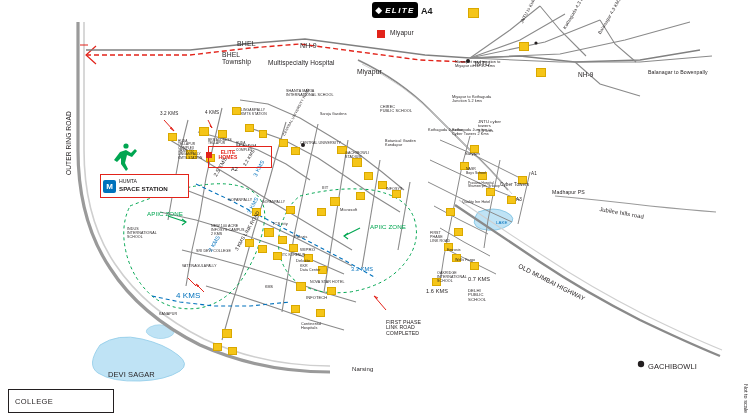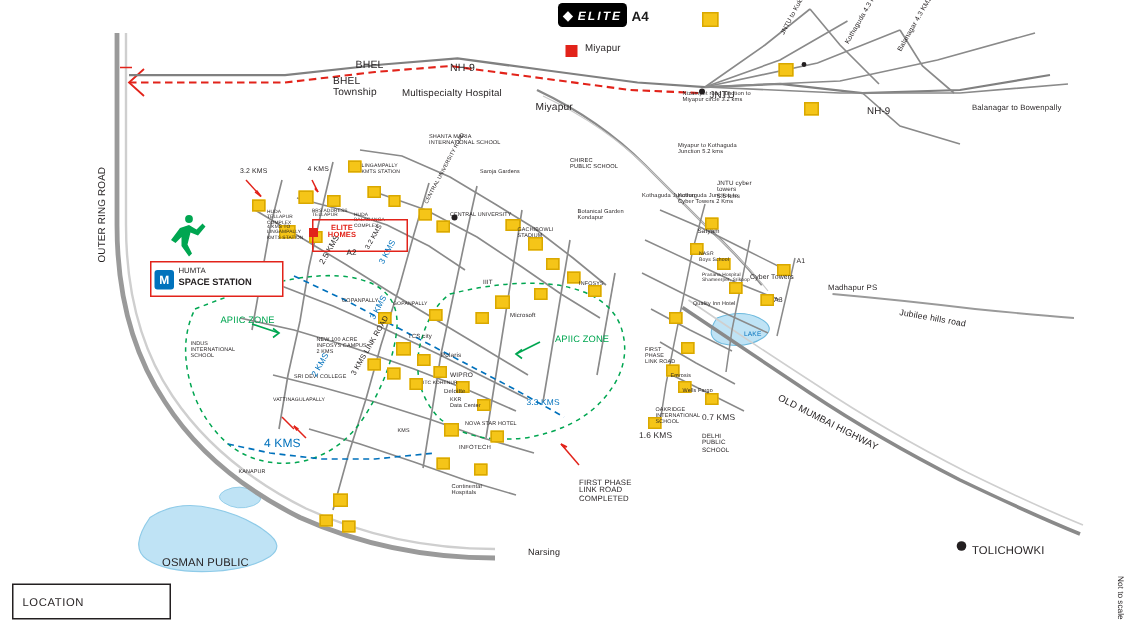--- a/index.html
+++ b/index.html
@@ -285,22 +285,22 @@
       <div class="lbl" style="left: 578px; top: 72px; font-size: 6.5px;">NH-9</div>
       <div class="lbl" style="left: 648px; top: 70px; font-size: 5.2px;">Balanagar to Bowenpally</div>
       <div class="lbl" style="left: 473px; top: 61px; font-size: 6.5px;">JNTU</div>
       <div class="lbl" style="left: 563px; top: 28px; font-size: 4.6px; transform-origin: left top; transform: rotate(-60deg);">Kothaguda 4.3 KMS</div>
       <div class="lbl" style="left: 598px; top: 33px; font-size: 4.6px; transform-origin: left top; transform: rotate(-60deg);">Balanagar 4.3 KMS</div>
       <div class="lbl" style="left: 520px; top: 22px; font-size: 4.4px; transform-origin: left top; transform: rotate(-62deg);">JNTU to Kukatpally 8 Kms</div>
       <div class="lbl" style="left: 520px; top: 263px; font-size: 6.4px; transform-origin: left top; transform: rotate(27deg);">OLD MUMBAI HIGHWAY</div>
       <div class="lbl" style="left: 552px; top: 190px; font-size: 5.2px;">Madhapur PS</div>
       <div class="lbl" style="left: 600px; top: 206px; font-size: 5.8px; transform-origin: left top; transform: rotate(10deg);">Jubilee hills road</div>
       <div class="lbl" style="left: 352px; top: 366px; font-size: 6px;">Narsing</div>
-      <div class="lbl" style="left: 648px; top: 363px; font-size: 7.5px;">TOLICHOWKI</div>
-      <div class="lbl" style="left: 108px; top: 371px; font-size: 7.5px;">OSMAN PUBLIC</div>
+      <div class="lbl" style="left: 648px; top: 363px; font-size: 7.5px;">GACHIBOWLI</div>
+      <div class="lbl" style="left: 108px; top: 371px; font-size: 7.5px;">DEVI SAGAR</div>
       <div class="lbl" style="left: 237px; top: 40px; font-size: 7px;">BHEL</div>
       <div class="lbl" style="left: 222px; top: 51px; font-size: 6.8px;">BHEL
 Township</div>
       <div class="lbl" style="left: 268px; top: 60px; font-size: 6.5px;">Multispecialty Hospital</div>
       <div class="lbl" style="left: 357px; top: 68px; font-size: 6.8px;">Miyapur</div>
       <div class="lbl" style="left: 286px; top: 90px; font-size: 3.7px;">SHANTA MARIA
 INTERNATIONAL SCHOOL</div>
       <div class="lbl" style="left: 455px; top: 60px; font-size: 3.8px;">Nizampet road junction to
 Miyapur circle 3.2 kms</div>
       <div class="lbl" style="left: 452px; top: 95px; font-size: 3.8px;">Miyapur to Kothaguda
@@ -415,18 +415,18 @@
 
   <div class="station-box" style="left:100px; top:174px; width:82px; height:20px;">
     <div class="metro-badge">M</div>
     <div class="station-text">
       <span>HUMTA</span><br>
       <b>SPACE STATION</b>
     </div>
   </div>
 
   <div class="legend-bar">
-    <span>LOCATION</span>
+    <span>COLLEGE</span>
   </div>
 
   <div class="scale-note">Not to scale</div>
 
 </div>
 
 </body></html>

